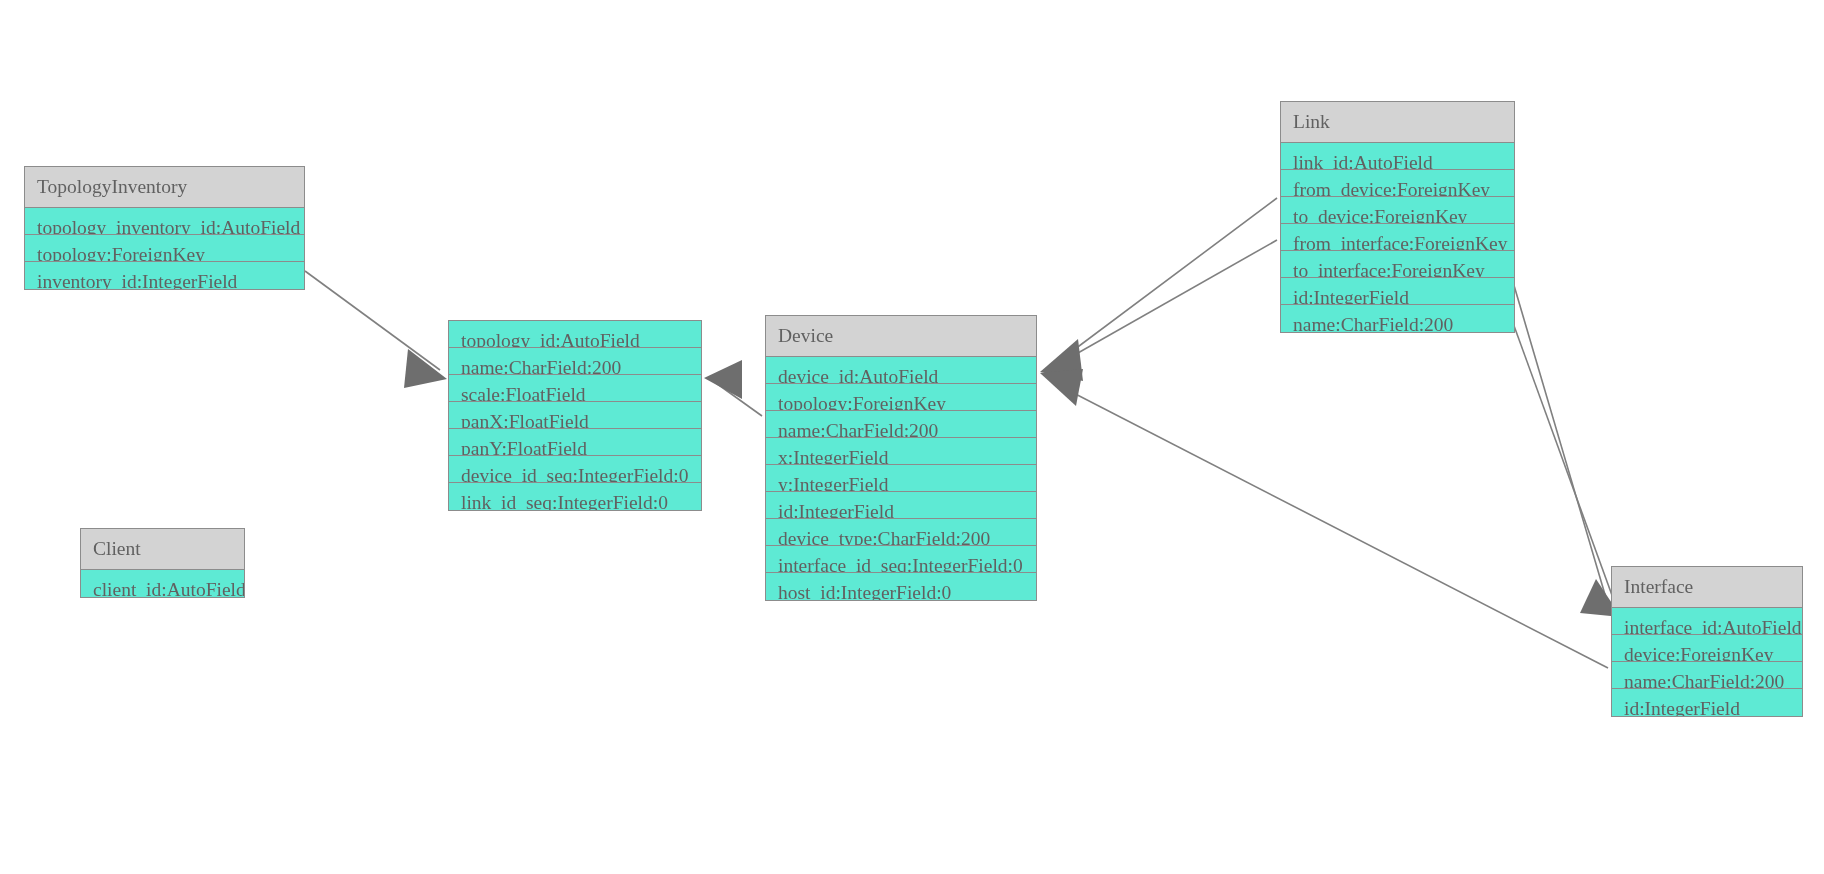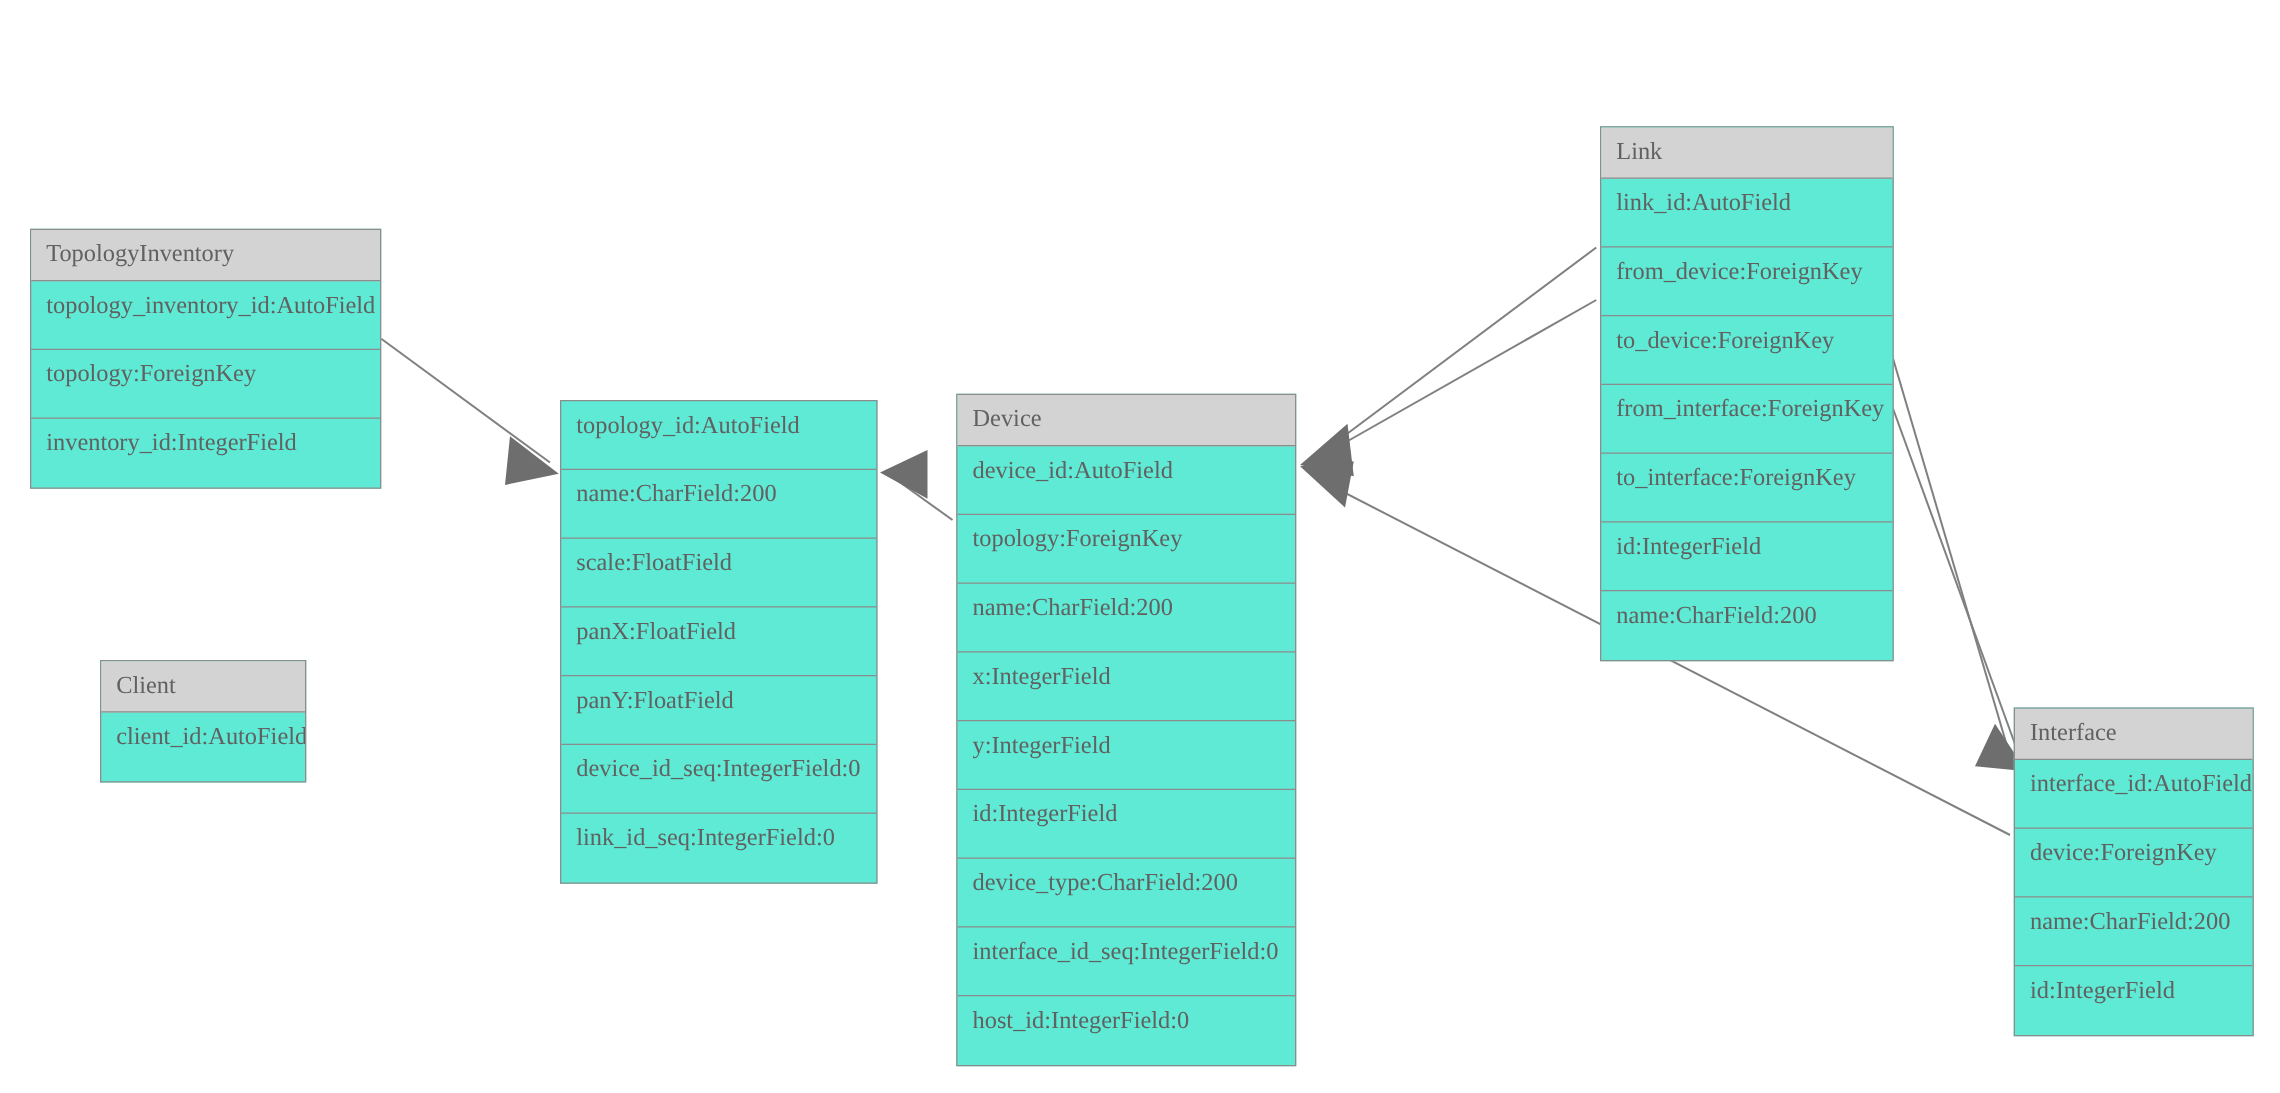--- a/index.html
+++ b/index.html
@@ -44,21 +44,21 @@
     height: 41px;
     padding: 0 0 0 12px;
     white-space: nowrap;
     overflow: hidden;
   }
   .entity-rows {
     display: block;
   }
   .entity-row {
     box-sizing: border-box;
-    height: 55px;
+    height: 27px;
     line-height: 40px;
     color: #616161;
     font-size: 19.5px;
     padding: 0 0 0 12px;
     border-bottom: 1px solid #8c8c8c;
     white-space: nowrap;
     overflow: hidden;
   }
   .entity-row:last-child {
     border-bottom: none;
@@ -100,21 +100,21 @@
       <line x1="1513" y1="282" x2="1606" y2="598" stroke="#808080" stroke-width="1.6" fill="none"></line>
     </g>
 
     <g>
       <line x1="1513" y1="323" x2="1613" y2="598" stroke="#808080" stroke-width="1.6" fill="none"></line>
     </g>
 
     <polygon points="1596,579 1621,617 1580,613" fill="#6e6e6e"></polygon>
   </svg>
 
-  <div class="entity" style="left:24px; top:166px; width:281px;margin-top:17px;">
+  <div class="entity" style="left:24px; top:166px; width:281px;">
     <div class="entity-header">TopologyInventory</div>
     <div class="entity-rows">
       <div class="entity-row">topology_inventory_id:AutoField</div>
       <div class="entity-row">topology:ForeignKey</div>
       <div class="entity-row">inventory_id:IntegerField</div>
     </div>
   </div>
 
   <div class="entity" style="left:448px; top:320px; width:254px;">
     <div class="entity-rows">

